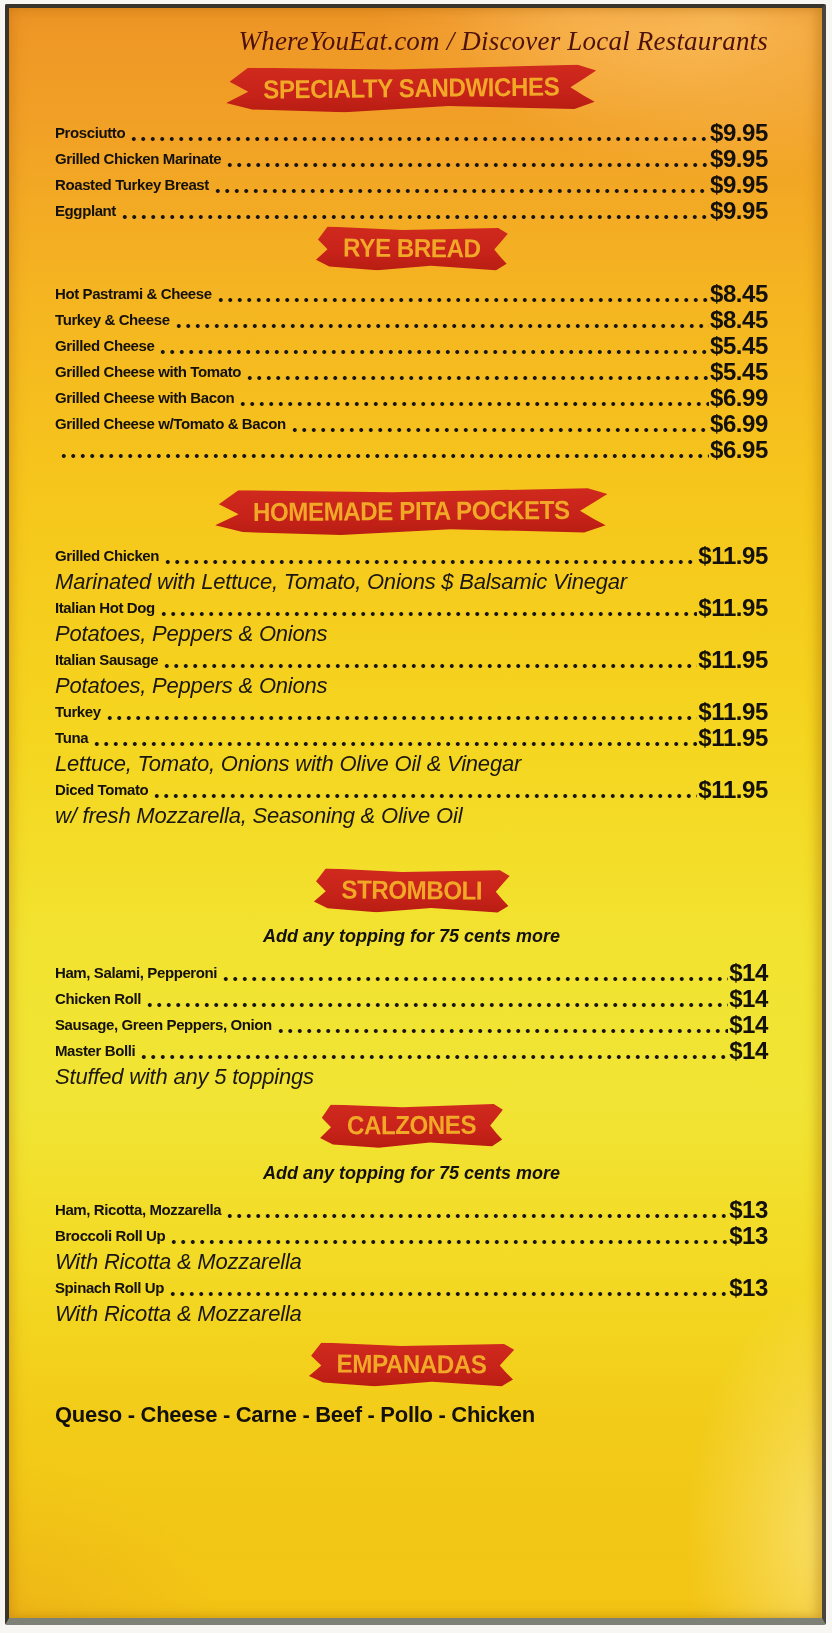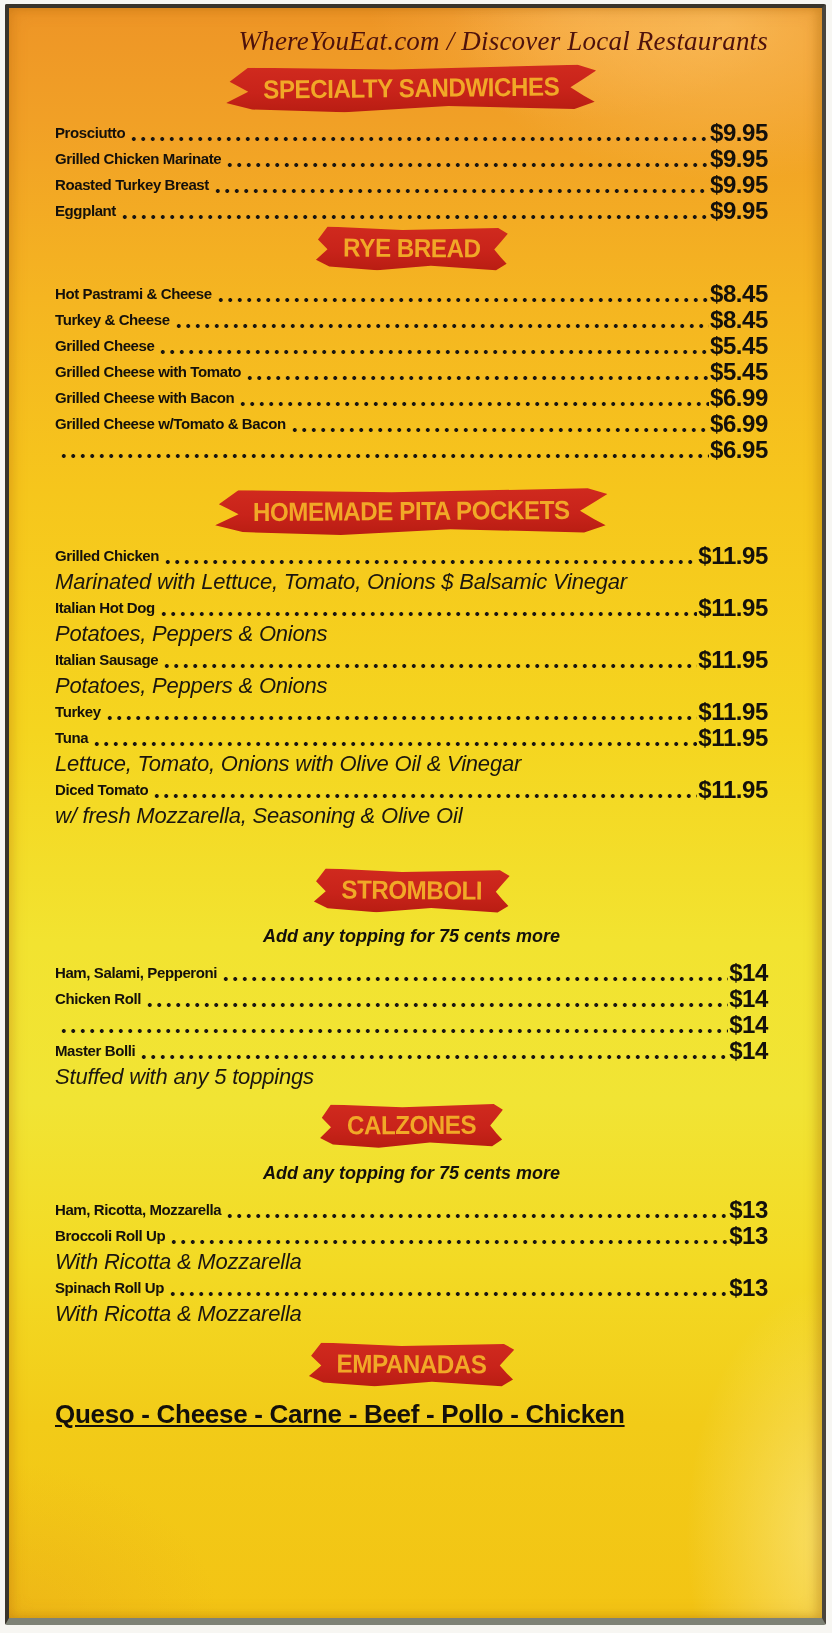--- a/index.html
+++ b/index.html
@@ -138,25 +138,24 @@
   .item-desc {
     font-style: italic;
     font-size: 22px;
     line-height: 26px;
     color: #1b160f;
     letter-spacing: -0.2px;
   }
   .section-footer-line {
     margin-top: 14px;
     font-weight: bold;
-    font-size: 26px;
+    font-size: 22px;
     line-height: 27px;
     color: #14100b;
     letter-spacing: -0.3px;
-    text-decoration: underline;
   }
 </style>
 </head>
 <body>
 
 <div class="page">
   <div class="card">
     <div class="content">
       <div class="site-header">WhereYouEat.com / Discover Local Restaurants</div>
       <div>
@@ -347,20 +346,21 @@
               <div class="menu-item">
     <div class="menu-row">
       <span class="item-name">Chicken Roll</span>
       <span class="leader"></span>
       <span class="item-price">$14</span>
     </div>
 
   </div>
               <div class="menu-item">
     <div class="menu-row">
+      <span class="item-name">Sausage, Green Peppers, Onion</span>
       <span class="leader"></span>
       <span class="item-price">$14</span>
     </div>
 
   </div>
               <div class="menu-item">
     <div class="menu-row">
       <span class="item-name">Master Bolli</span>
       <span class="leader"></span>
       <span class="item-price">$14</span>

